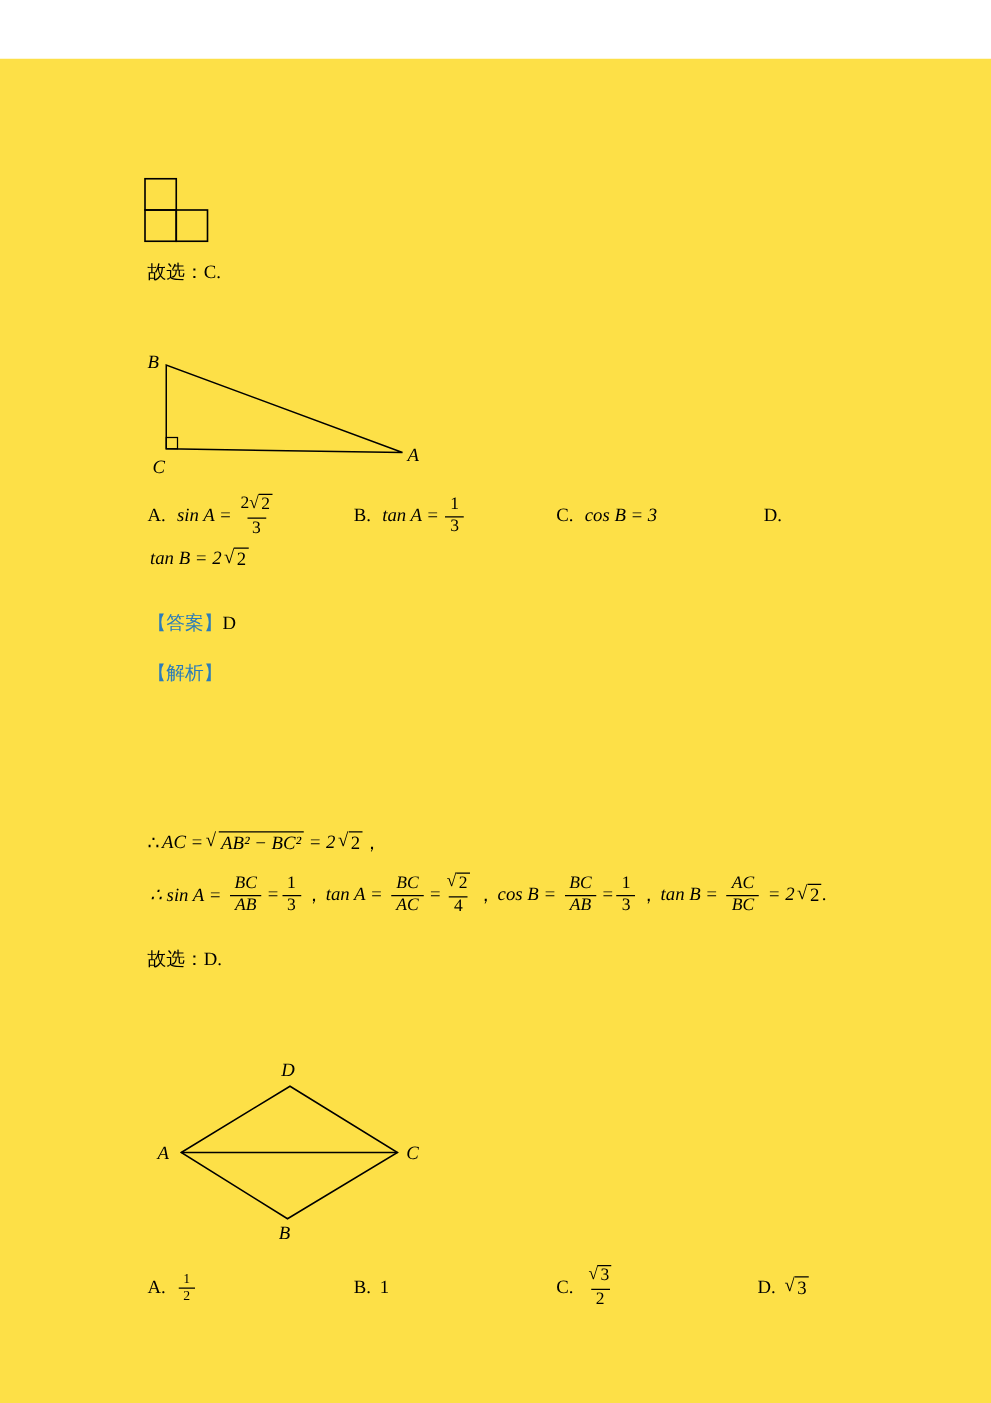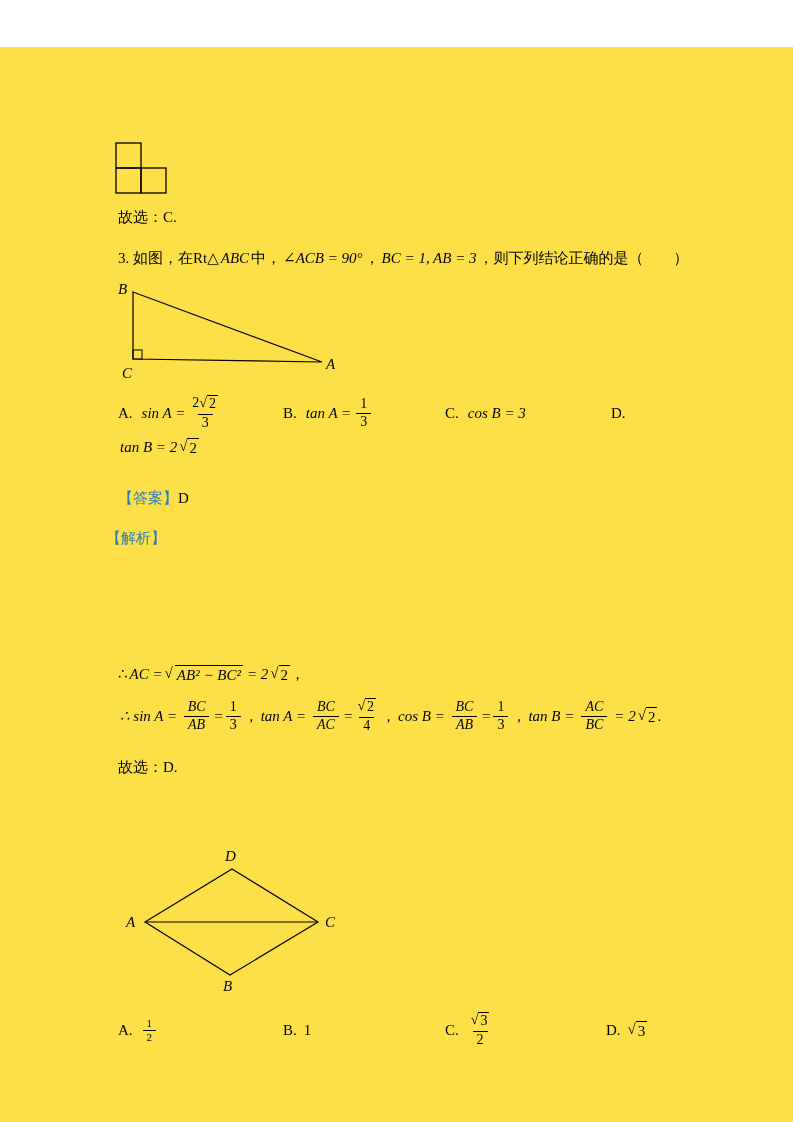--- a/index.html
+++ b/index.html
@@ -33,23 +33,20 @@
       <rect x="2" y="2" width="25" height="25"></rect>
       <rect x="2" y="27" width="25" height="25"></rect>
       <rect x="27" y="27" width="25" height="25"></rect>
     </g>
   </svg>
 
   <div class="abs nowrap" style="left:118px;top:161px">
     <span>故选：C.</span>
   </div>
 
-  <div class="abs nowrap" style="left:118px;top:202px">
-    <span>3. 如图，在Rt△</span><span class="m">ABC</span><span>中，</span><span class="m">∠ACB = 90°</span><span>，</span><span class="m">BC = 1, AB = 3</span><span>，则下列结论正确的是（　　）</span>
-  </div>
 
   <svg class="abs" style="left:110px;top:232px" width="235" height="102" viewBox="0 0 235 102">
     <polygon points="23,13 23,80 212,83" fill="none" stroke="#000" stroke-width="1.2"></polygon>
     <rect x="23" y="71" width="9" height="9" fill="none" stroke="#000" stroke-width="1"></rect>
     <text x="8" y="15" class="svgm">B</text>
     <text x="12" y="99" class="svgm">C</text>
     <text x="216" y="90" class="svgm">A</text>
   </svg>
 
   <div class="abs" style="left:118px;top:342px;width:620px;height:48px">
@@ -89,21 +86,21 @@
     <span class="sqrt">
         <span class="rad">√</span>
         <span class="bod">2</span>
       </span>
   </div>
 
   <div class="abs nowrap" style="left:118px;top:442px">
     <span class="accent">【答案】</span><span>D</span>
   </div>
 
-  <div class="abs nowrap" style="left:106px;top:482px">
+  <div class="abs nowrap" style="left:118px;top:482px">
     <span class="accent">【解析】</span>
   </div>
 
 
 
   <div class="abs flexline" style="left:118px;top:609px;height:36px">
     <span>∴</span>
     <span class="m">AC =</span>
     <span class="sqrt">
         <span class="rad">√</span>

